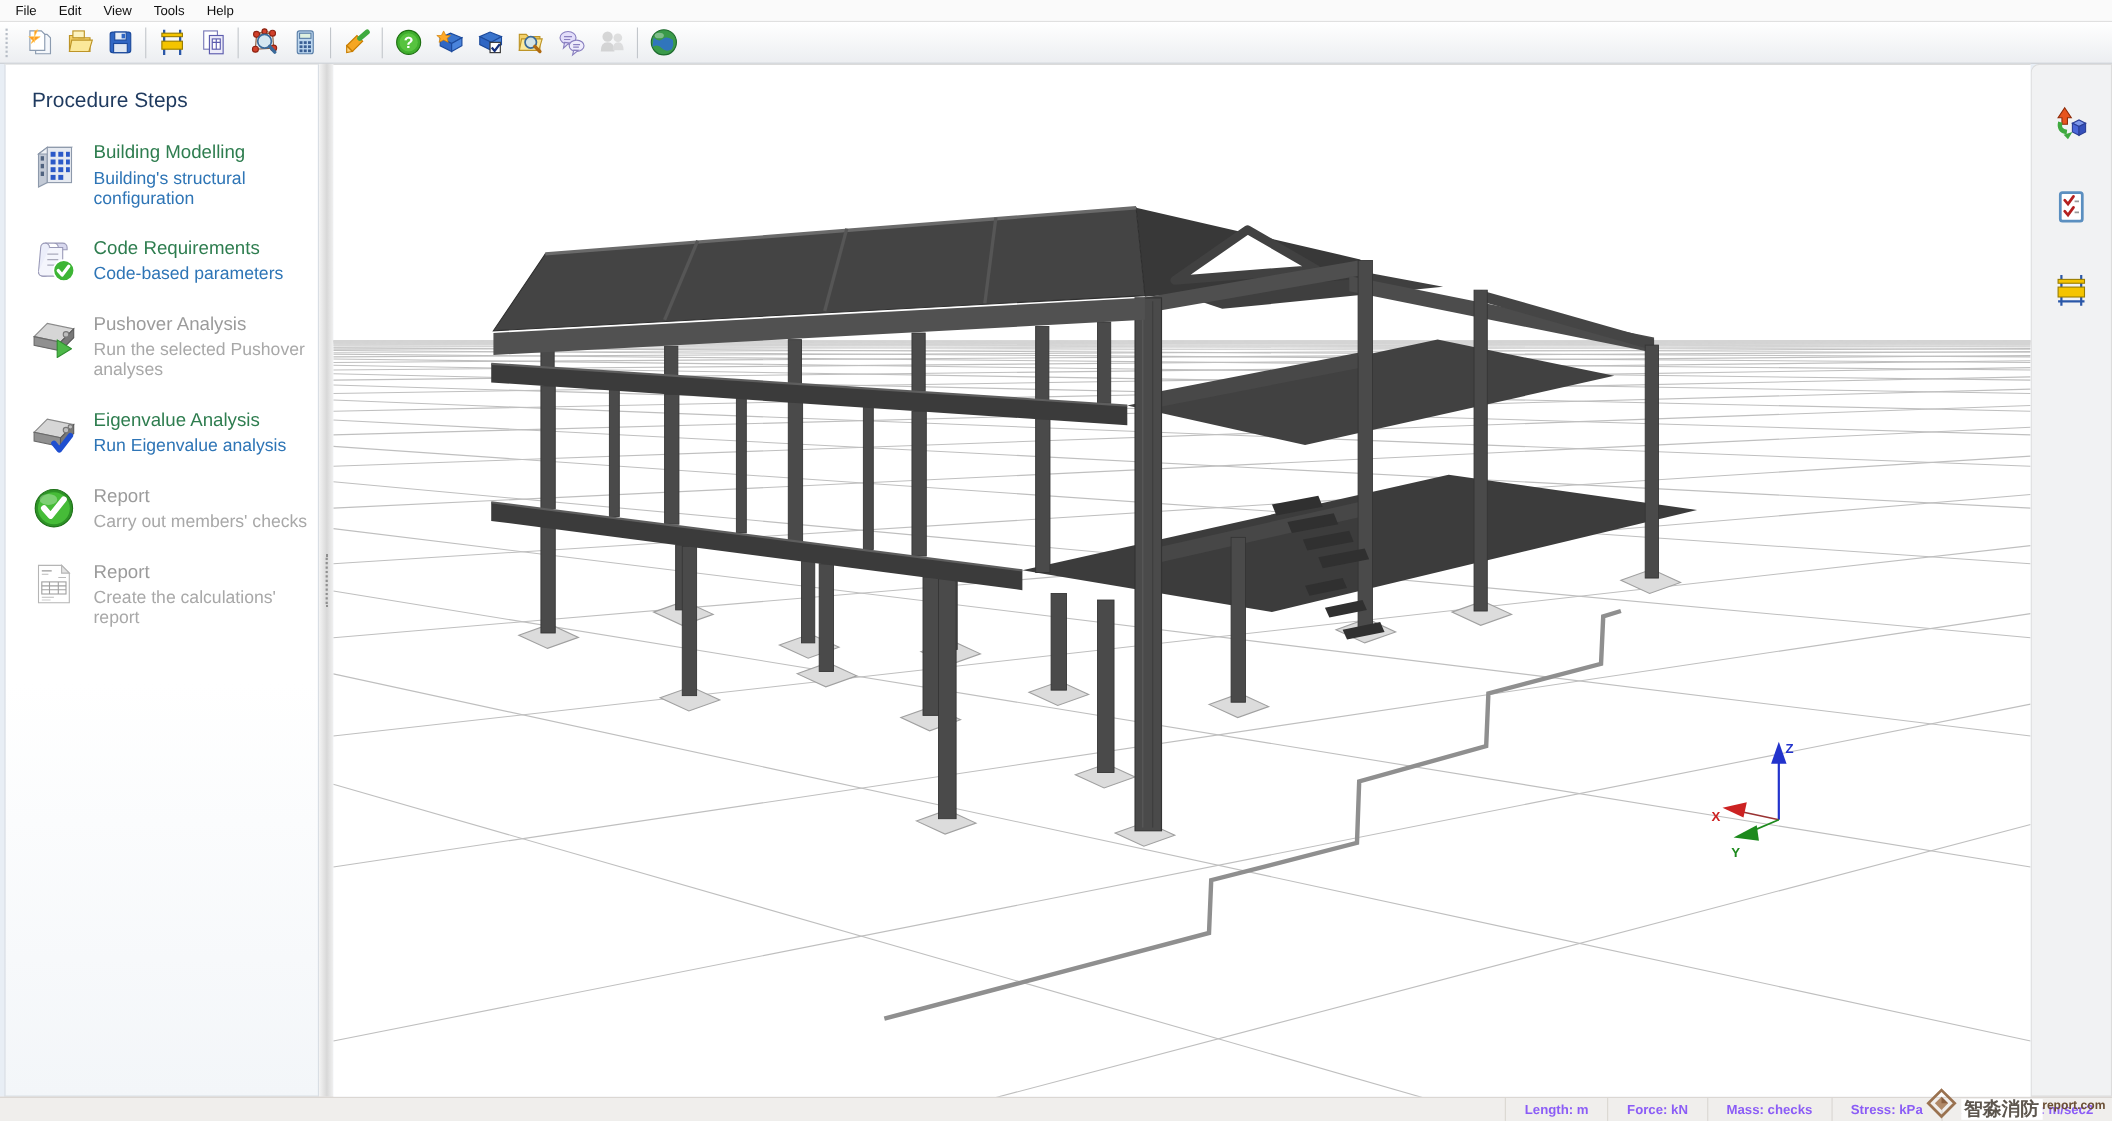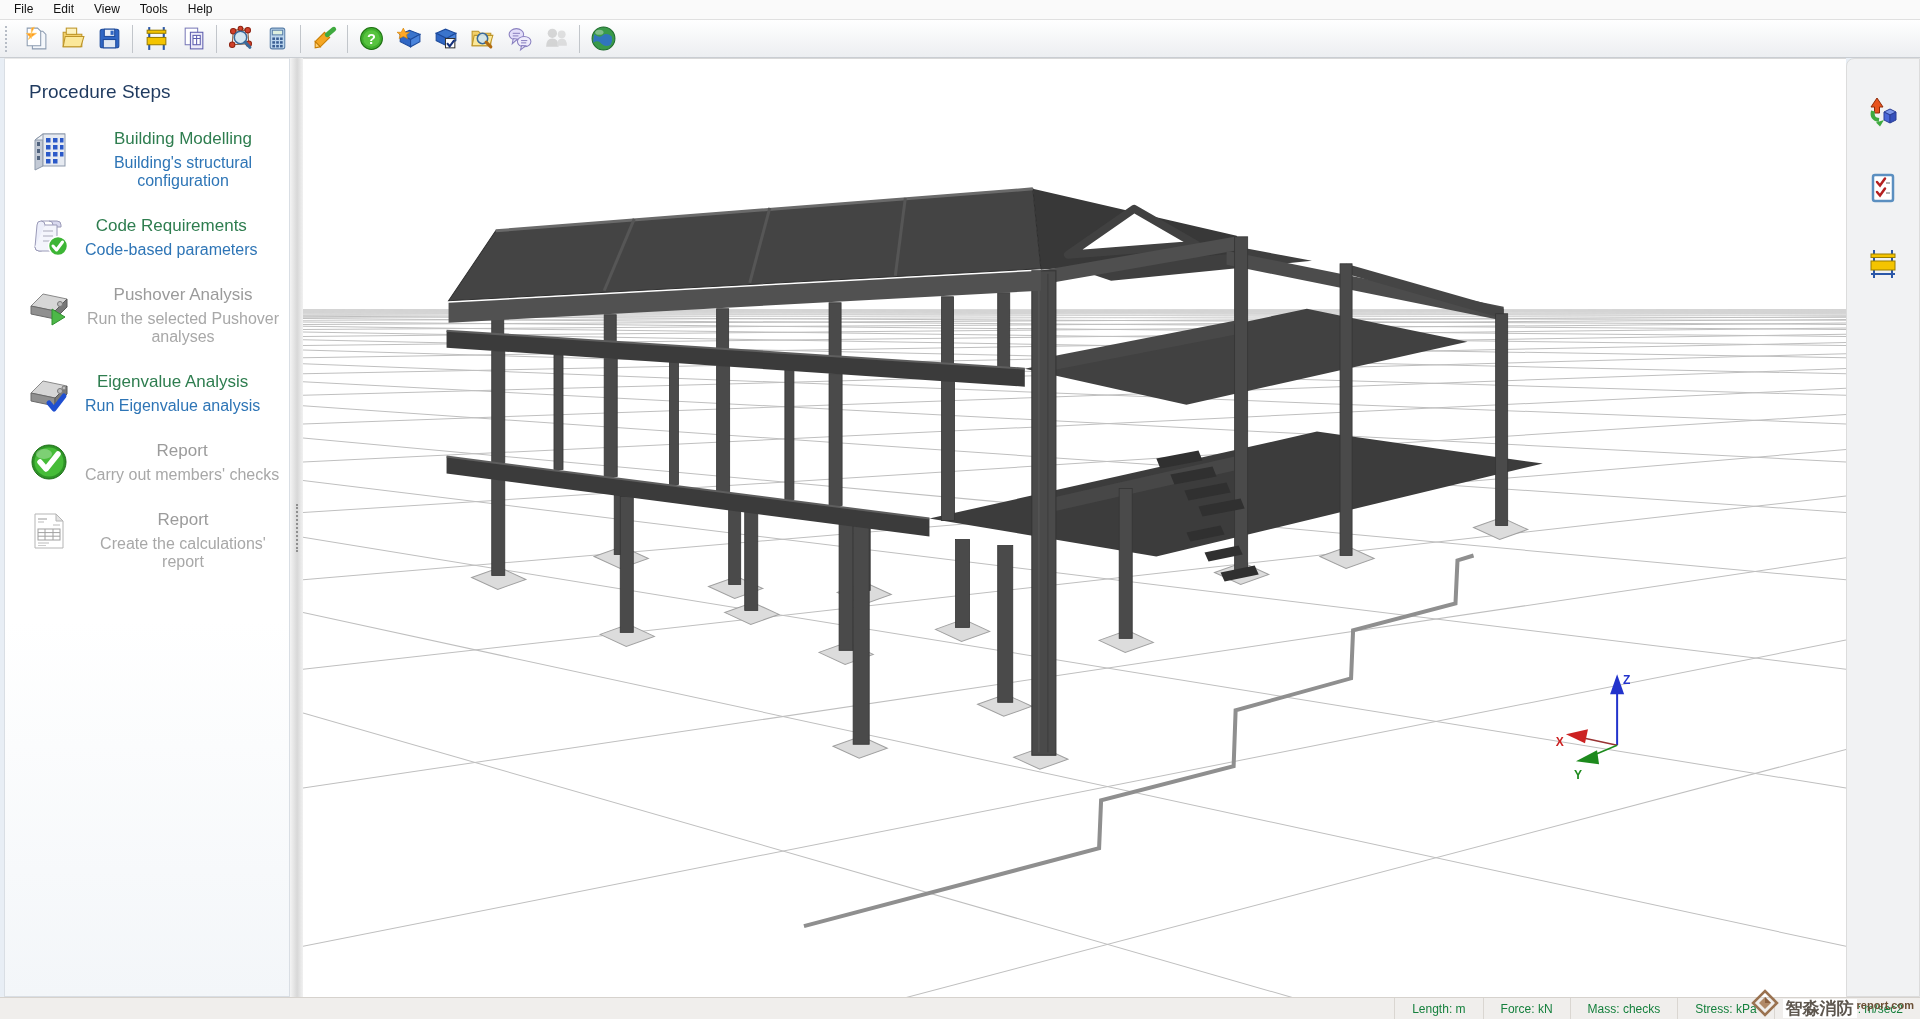--- a/index.html
+++ b/index.html
@@ -6,21 +6,21 @@
   html,body { margin:0; padding:0; }
   body {
     width:1920px; height:1019px; overflow:hidden;
     font-family:"Liberation Sans", sans-serif;
     background:#e8eef5; position:relative;
     display:flex; flex-direction:column;
   }
   
   .menubar {
     height:20px; background:#fafafa; border-bottom:1px solid #e0e0e0;
-    display:flex; align-items:flex-start; padding-left:4px; flex:0 0 auto;
+    display:flex; align-items:center; padding-left:4px; flex:0 0 auto;
   }
   .menu-item { font-size:12px; color:#111; padding:2px 10px; cursor:default; }
   
   .toolbar {
     height:38px; flex:0 0 auto;
     background:linear-gradient(#ffffff,#eceef1);
     border-bottom:1px solid #c9cdd2;
     display:flex; align-items:center; padding:0 3px; gap:1px;
   }
   .tb-grip { width:6px; height:26px; border-left:2px dotted #b7bdc6; margin:0 5px 0 2px; }
@@ -32,21 +32,21 @@
   .tb-sep { width:1px; height:28px; background:#c2c6cb; margin:0 4px; }
   
   .main { flex:1 1 auto; display:flex; min-height:0; padding:0 0 0 4px; }
   .sidebar {
     width:286px; flex:0 0 286px;
     background:linear-gradient(#ffffff 60%, #f3f6f9);
     border:1px solid #d9dee4; border-top:1px solid #e8e8e8;
     padding:16px 8px 0 22px;
   }
   .sidebar-title { font-size:19px; color:#1f3a5f; margin:6px 0 10px 2px; }
-  .step { display:flex; gap:14px; align-items:flex-start; margin-top:25px; cursor:pointer;text-align:center; }
+  .step { display:flex; gap:14px; align-items:flex-start; margin-top:25px; cursor:pointer; }
   .step-icon { width:44px; height:44px; flex:0 0 44px; }
   .step-texts { padding-top:1px; }
   .step-title { font-size:17px; line-height:20px; }
   .step-sub { font-size:16px; margin-top:5px; }
   .step.enabled .step-title { color:#2e7d4f; }
   .step.enabled .step-sub   { color:#2e75b6; }
   .step.disabled .step-title{ color:#9b9b9b; }
   .step.disabled .step-sub  { color:#a8a8a8; }
   .splitter {
     width:13px; flex:0 0 13px; cursor:col-resize;
@@ -66,21 +66,21 @@
     padding-top:34px; gap:38px;
   }
   .rb-btn { width:38px; height:38px; border:none; background:transparent; padding:2px; border-radius:4px; }
   
   .statusbar {
     height:22px; flex:0 0 auto; background:#f0eeec; border-top:1px solid #d6d2cd;
     display:flex; justify-content:flex-end; align-items:stretch;
   }
   .status-cell {
     display:flex; align-items:center; padding:0 17px;
-    border-left:1px solid #dad6d1; font-size:12px; font-weight:normal; color:#15803d;
+    border-left:1px solid #dad6d1; font-size:12px; font-weight:bold; color:#8b5cf6;
     white-space:nowrap;
   }
   
   .watermark {
     position:absolute; right:6px; bottom:1px; z-index:9;
     display:flex; align-items:flex-end; gap:3px; pointer-events:none;
   }
   .wm-texts { display:flex; flex-direction:row; align-items:flex-start; line-height:1; }
   .wm-title { font-size:17px; font-weight:bold; color:#5d564e; background:#ffffff; padding:1px 3px; }
   .wm-domain { font-size:11px; font-weight:bold; color:#6b4f35; margin-top:1px; }

